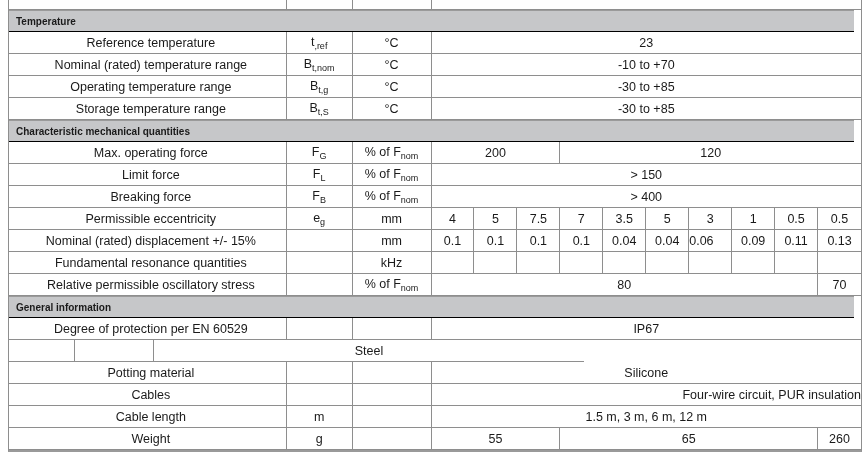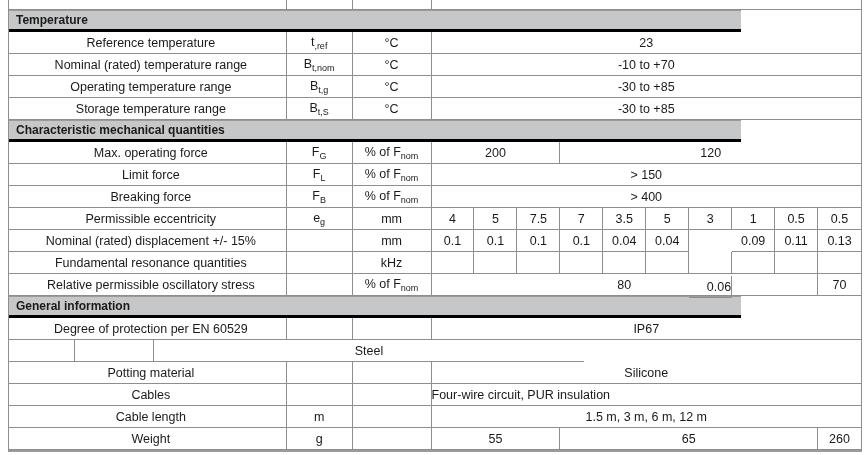--- a/index.html
+++ b/index.html
@@ -53,31 +53,31 @@
   .cell.name {
     width: 278px;
     font-weight: normal;
     padding-left: 7px;
     justify-content: center;
   }
   .cell.symbol { width: 66px; justify-content: center; }
   .cell.unit   { width: 79px; justify-content: center; }
   .cell.value  { justify-content: center; }
   .section-header {
-    width: 732px;
+    width: 845px;
     height: 22px;
     box-sizing: border-box;
     background: #c6c7c9;
-    border-bottom: 3px solid #000000;
+    border-bottom: 1px solid #000000;
     border-top: 1px solid #9a9a9a;
     display: flex;
     align-items: center;
     padding-left: 7px;
     font-weight: bold;
-    font-size: 12px;
+    font-size: 10px;
   }
   sub.sb {
     font-size: 9px;
     line-height: 1;
     vertical-align: -3px;
   }
 </style>
 </head>
 <body>
 
@@ -261,21 +261,21 @@
       </div>
       <div class="cell value" style="width: 43px; display: flex; justify-content: center;">
         <div class="cellclip">0.1</div>
       </div>
       <div class="cell value" style="width: 43px; display: flex; justify-content: center;">
         <div class="cellclip">0.04</div>
       </div>
       <div class="cell value" style="width: 43px; display: flex; justify-content: center;">
         <div class="cellclip">0.04</div>
       </div>
-      <div class="cell value" style="width: 43px; display: flex; justify-content: flex-end; margin-top: 46px;">
+      <div class="cell value" style="width: 43px; display: flex; justify-content: flex-start;">
         <div class="cellclip">0.06</div>
       </div>
       <div class="cell value" style="width: 43px; display: flex; justify-content: center;">
         <div class="cellclip">0.09</div>
       </div>
       <div class="cell value" style="width: 43px; display: flex; justify-content: center;">
         <div class="cellclip">0.11</div>
       </div>
       <div class="cell value" style="width: 43px; display: flex; justify-content: center;">
         <div class="cellclip">0.13</div>
@@ -382,21 +382,21 @@
     <div class="row">
       <div class="cell name">
         <div class="cellclip">Cables</div>
       </div>
       <div class="cell symbol">
         <div class="cellclip"></div>
       </div>
       <div class="cell unit">
         <div class="cellclip"></div>
       </div>
-      <div class="cell value" style="width: 430px; display: flex; justify-content: flex-start;">
+      <div class="cell value" style="width: 430px; display: flex; justify-content: flex-end;">
         <div class="cellclip">Four-wire circuit, PUR insulation</div>
       </div>
     </div>
     <div class="row">
       <div class="cell name">
         <div class="cellclip">Cable length</div>
       </div>
       <div class="cell symbol">
         <div class="cellclip"><span>m</span></div>
       </div>

